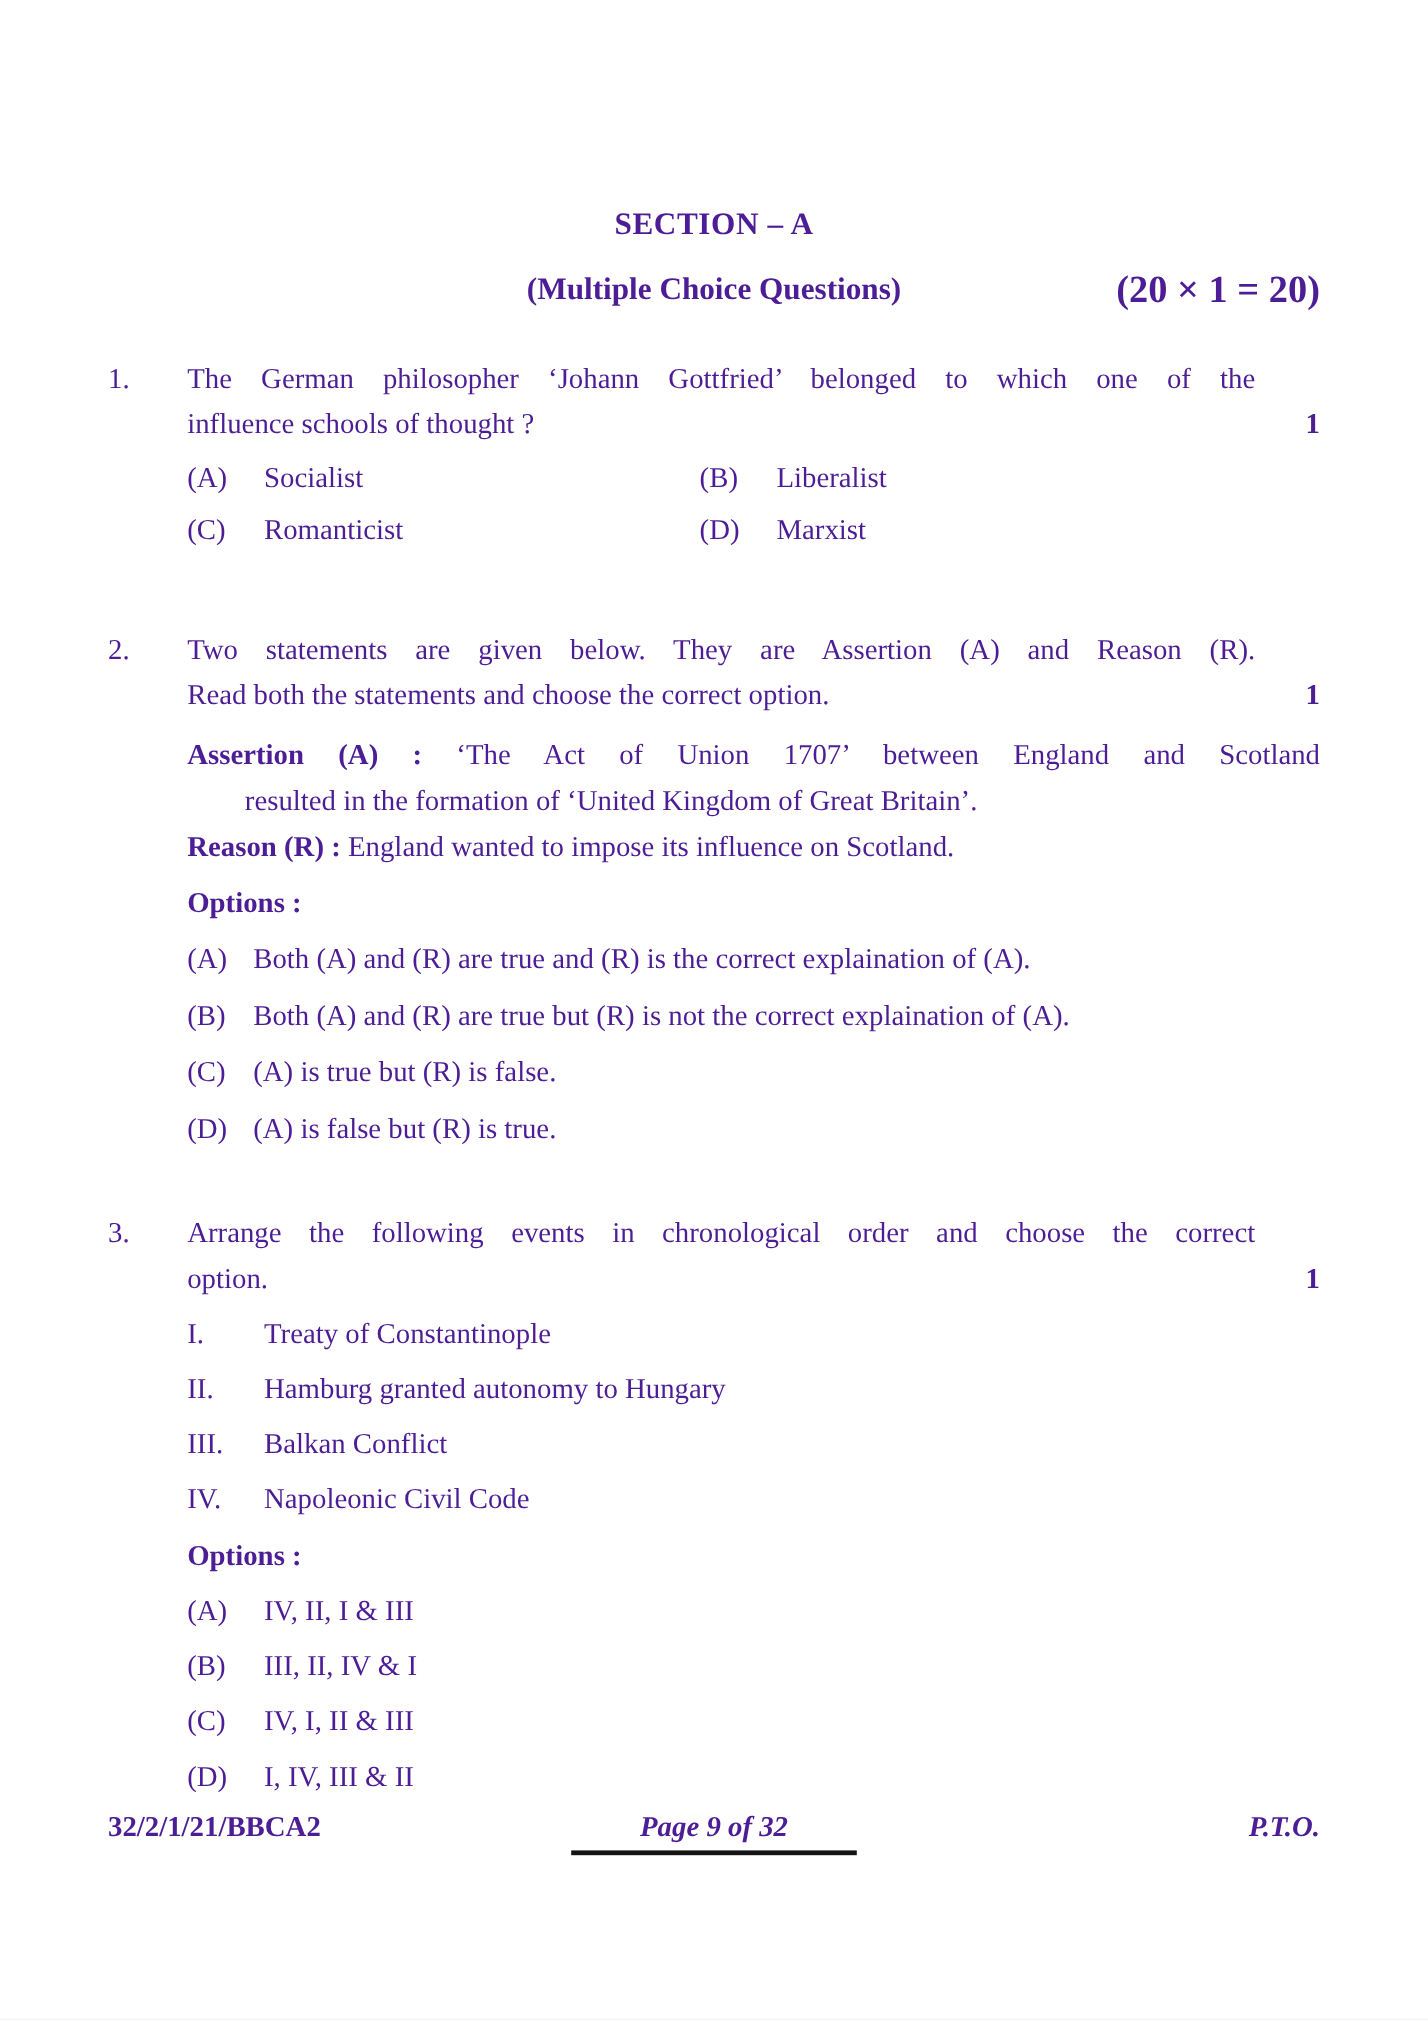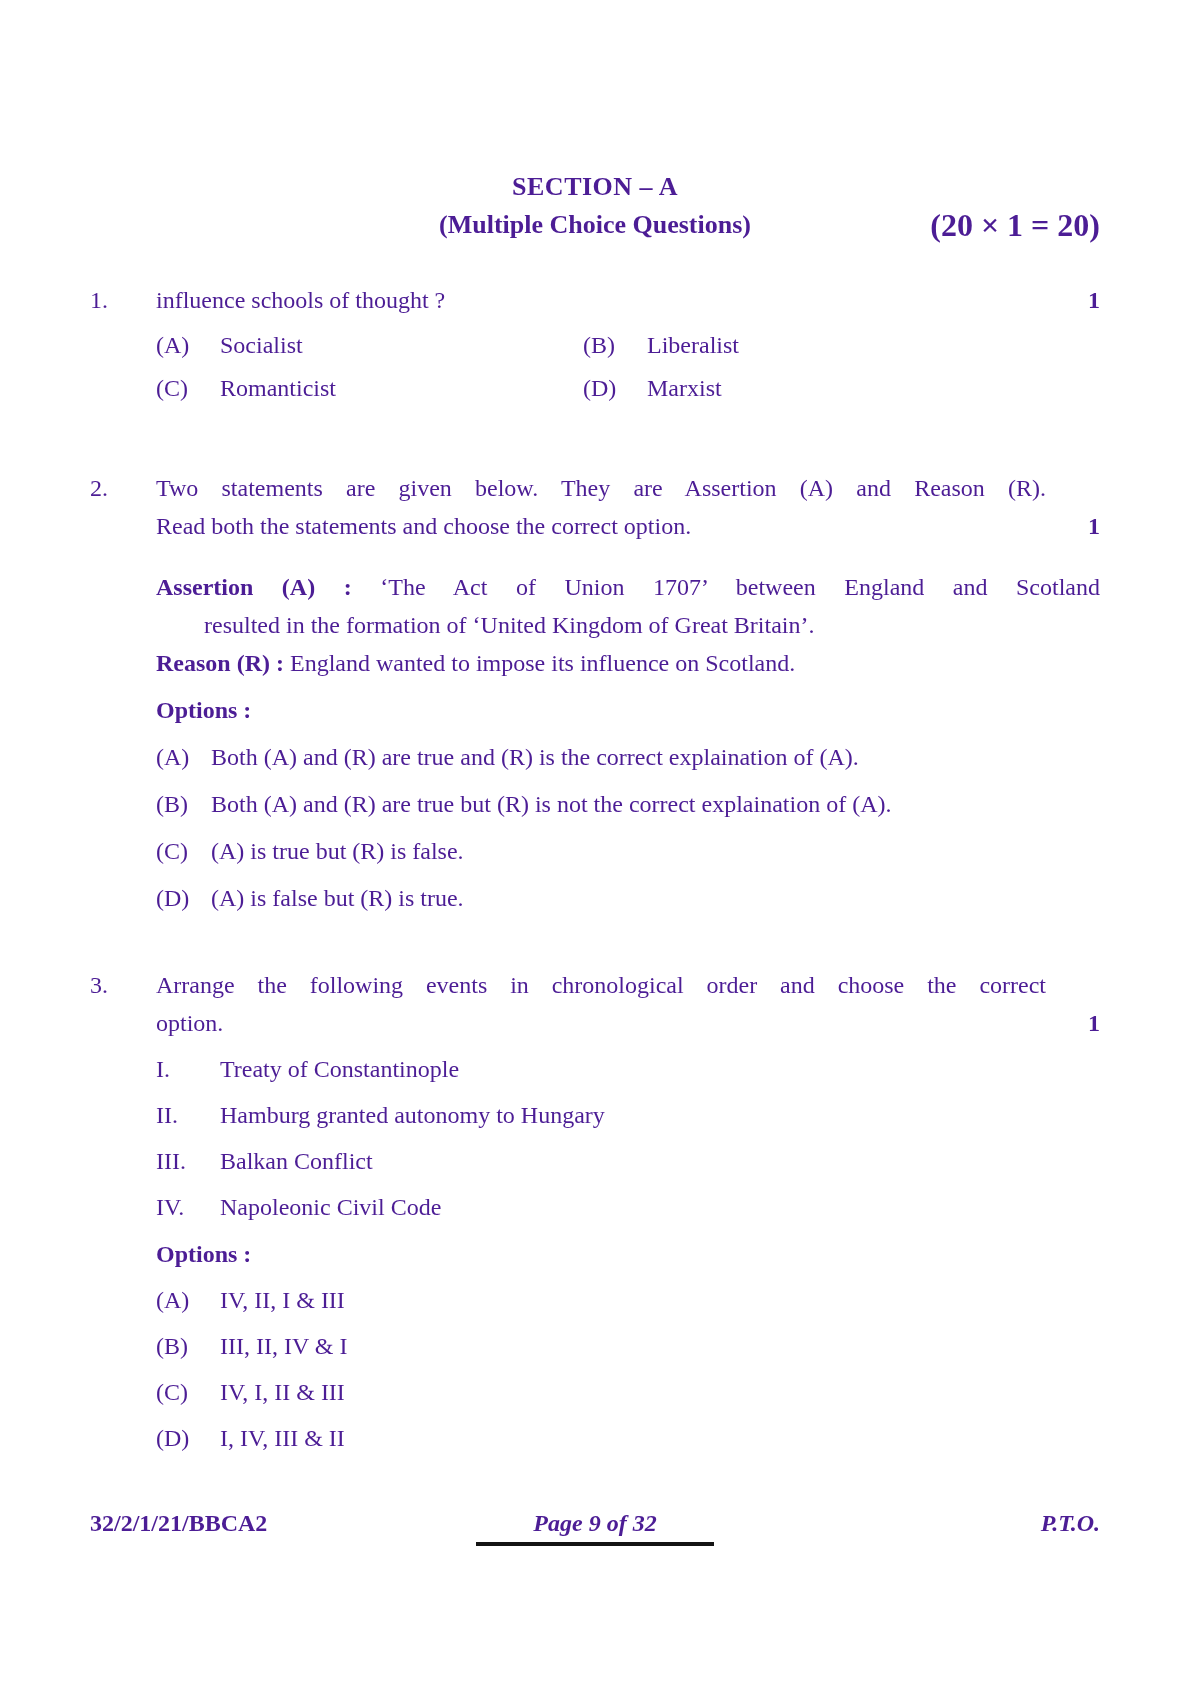--- a/index.html
+++ b/index.html
@@ -22,21 +22,21 @@
   }
   .section-title {
     text-align: center;
     font-weight: bold;
     font-size: 26px;
     line-height: 34px;
     letter-spacing: 0.5px;
   }
   .subtitle-row {
     position: relative;
-    margin-top: 4px;
+    margin-top: 20px;
     line-height: 34px;
   }
   .subtitle {
     text-align: center;
     font-weight: bold;
     font-size: 26px;
   }
   .marks-scheme {
     position: absolute;
     right: 0;
@@ -76,21 +76,21 @@
     display: grid;
     grid-template-columns: 427px 1fr;
     grid-row-gap: 5px;
   }
   .opt {
     display: grid;
     grid-template-columns: 64px 1fr;
     line-height: 38px;
   }
   
-  .assert { margin-top: 23px; width: 944px; }
+  .assert { margin-top: 12px; width: 944px; }
   .reason { margin-top: 0; }
   .ohead { margin-top: 9px; font-weight: bold; line-height: 38px; }
   .lrow {
     display: grid;
     grid-template-columns: 55px 1fr;
     line-height: 38px;
     margin-top: 9px;
   }
   .lrow64 {
     display: grid;
@@ -132,20 +132,21 @@
     <div class="subtitle-row">
       <div class="subtitle">(Multiple Choice Questions)</div>
       <div class="marks-scheme">(20 × 1 = 20)</div>
     </div>
 
     <div class="question q1">
       <div class="qnum">1.</div>
       <div class="qbody">
         <div class="stem-wrap">
           <div class="stem">
+            <div class="line jline">The German philosopher ‘Johann Gottfried’ belonged to which one of the</div>
             <div class="line">influence schools of thought ?</div>
           </div>
           <span class="marks">1</span>
         </div>
         <div class="opt-grid">
           <div class="opt">
             <span>(A)</span>
             <span>Socialist</span>
           </div>
           <div class="opt">

